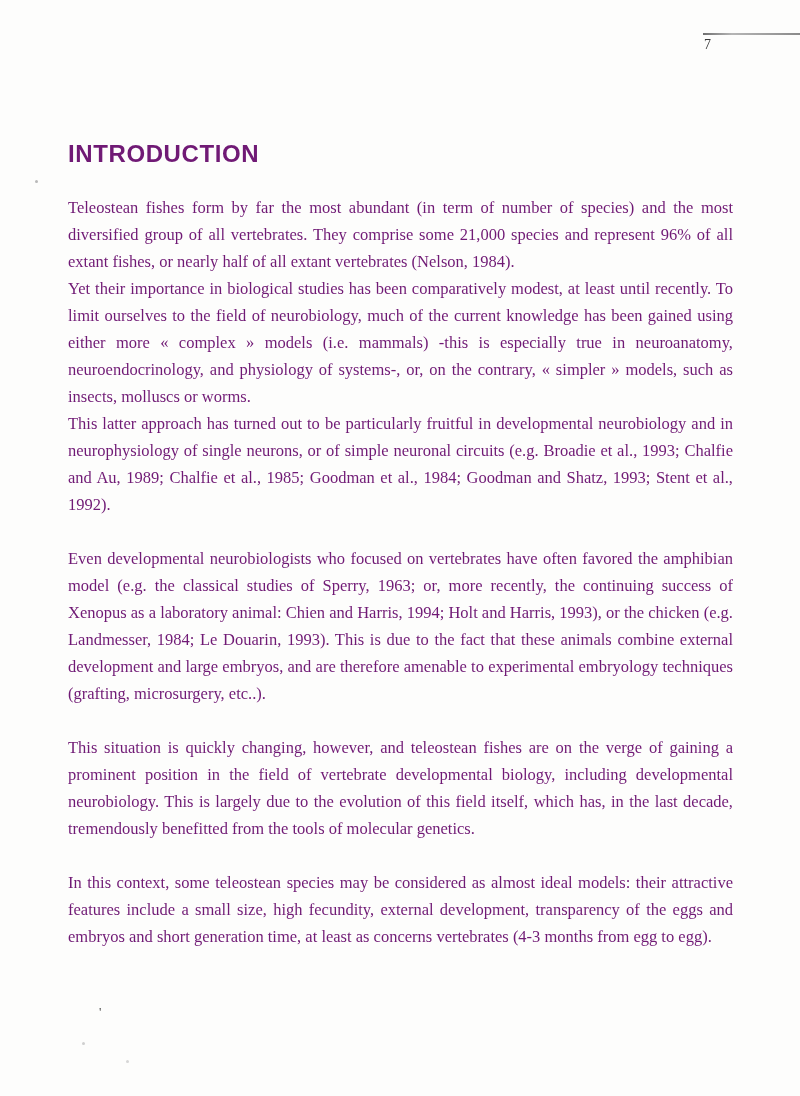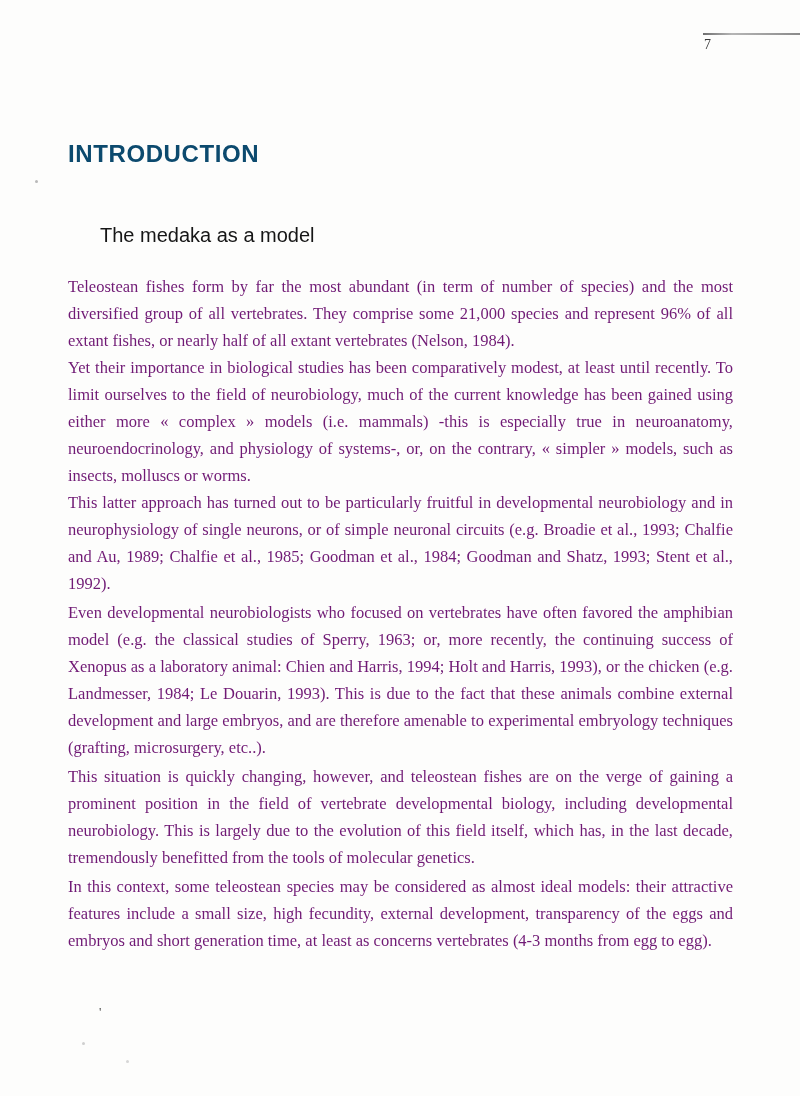--- a/index.html
+++ b/index.html
@@ -36,42 +36,42 @@
     top: 140px;
     left: 68px;
     width: 665px;
   }
   .main-heading {
     margin: 0;
     font-family: "Liberation Sans", sans-serif;
     font-size: 24px;
     font-weight: 700;
     letter-spacing: 0.6px;
-    color: #0c4a6e;
+    color: #701a75;
   }
   .sub-heading {
     margin: 56px 0 0 32px;
     font-family: "Liberation Sans", sans-serif;
     font-size: 20px;
     font-weight: 400;
     color: #161616;
   }
   .body-text {
     margin-top: 26px;
     font-family: "Liberation Serif", serif;
     font-size: 16.5px;
     line-height: 27px;
     text-align: justify;
     color: #701a75;
   }
   .body-text p {
     margin: 0;
   }
   .body-text p.gap {
-    margin-top: 2px;
+    margin-top: 27px;
   }
   .stray-mark {
     position: absolute;
     top: 1004px;
     left: 99px;
     font-family: "Liberation Serif", serif;
     font-size: 13px;
     color: #4a4a4a;
   }
   .scan-speck {
@@ -90,21 +90,20 @@
 
 <div class="page">
 
   <div class="header-rule"></div>
   <div class="page-number">7</div>
 
   <div class="content">
 
     <h1 class="main-heading">INTRODUCTION</h1>
 
-    <div class="sub-heading">The medaka as a model</div>
 
     <div class="body-text">
       <p>Teleostean fishes form by far the most abundant (in term of number of species) and the most diversified group of all vertebrates. They comprise some 21,000 species and represent 96% of all extant fishes, or nearly half of all extant vertebrates (Nelson, 1984).</p>
       <p>Yet their importance in biological studies has been comparatively modest, at least until recently. To limit ourselves to the field of neurobiology, much of the current knowledge has been gained using either more « complex » models (i.e. mammals) -this is especially true in neuroanatomy, neuroendocrinology, and physiology of systems-, or, on the contrary, « simpler » models, such as insects, molluscs or worms.</p>
       <p>This latter approach has turned out to be particularly fruitful in developmental neurobiology and in neurophysiology of single neurons, or of simple neuronal circuits (e.g. Broadie et al., 1993; Chalfie and Au, 1989; Chalfie et al., 1985; Goodman et al., 1984; Goodman and Shatz, 1993; Stent et al., 1992).</p>
       <p class="gap">Even developmental neurobiologists who focused on vertebrates have often favored the amphibian model (e.g. the classical studies of Sperry, 1963; or, more recently, the continuing success of Xenopus as a laboratory animal: Chien and Harris, 1994; Holt and Harris, 1993), or the chicken (e.g. Landmesser, 1984; Le Douarin, 1993). This is due to the fact that these animals combine external development and large embryos, and are therefore amenable to experimental embryology techniques (grafting, microsurgery, etc..).</p>
       <p class="gap">This situation is quickly changing, however, and teleostean fishes are on the verge of gaining a prominent position in the field of vertebrate developmental biology, including developmental neurobiology. This is largely due to the evolution of this field itself, which has, in the last decade, tremendously benefitted from the tools of molecular genetics.</p>
       <p class="gap">In this context, some teleostean species may be considered as almost ideal models: their attractive features include a small size, high fecundity, external development, transparency of the eggs and embryos and short generation time, at least as concerns vertebrates (4-3 months from egg to egg).</p>
     </div>
 

